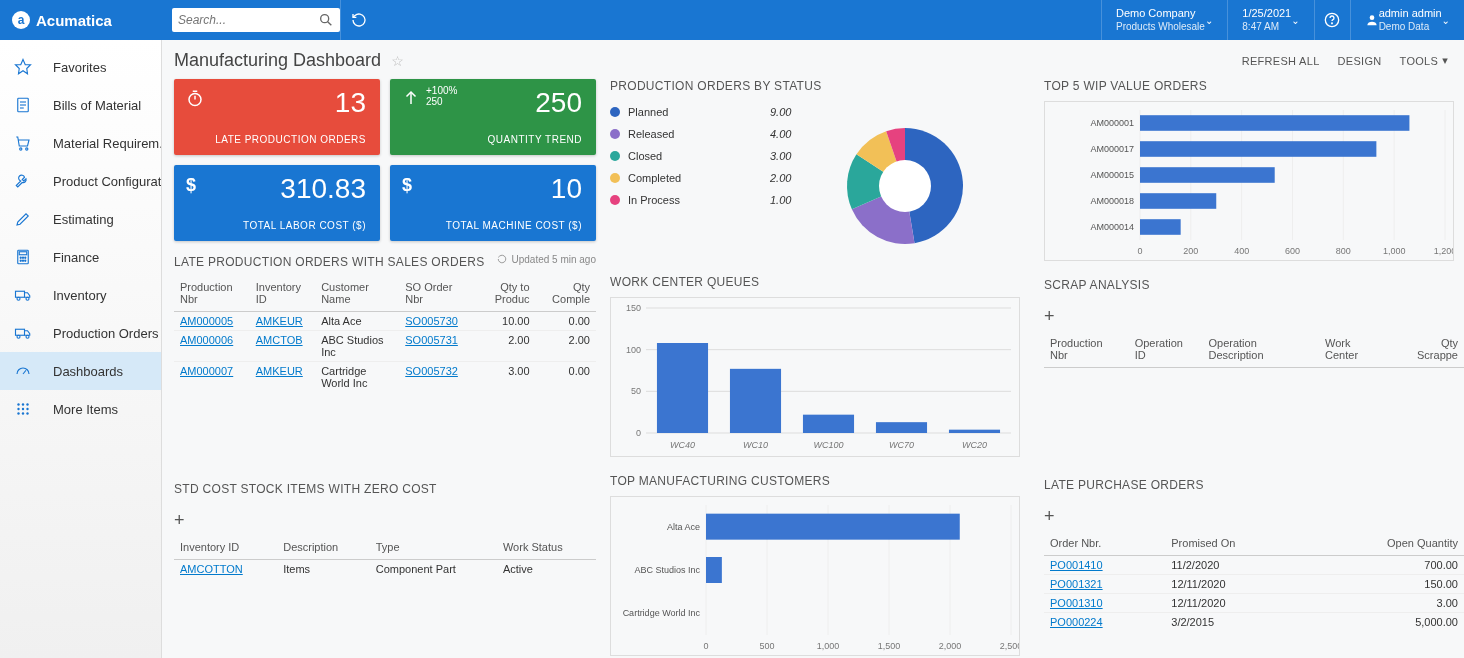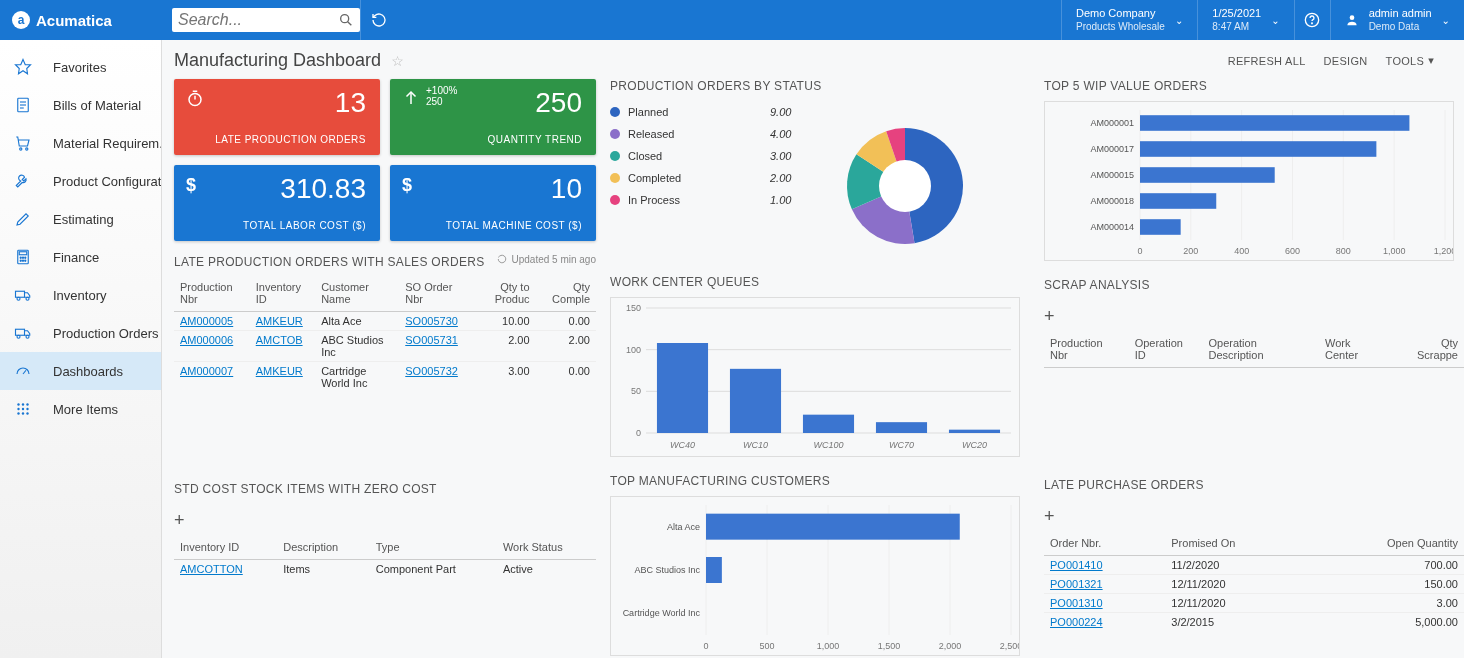--- a/index.html
+++ b/index.html
@@ -4,38 +4,38 @@
 <style>
 * { box-sizing: border-box; margin: 0; padding: 0; }
 body { font-family: Arial, Helvetica, sans-serif; font-size: 12px; color: #333; background: #f7f8f9; overflow: hidden; }
 a { color: #027acc; text-decoration: underline; cursor: pointer; }
 
 
 .header { background: #1976d2; height: 40px; display: flex; align-items: center; color: #fff; }
 .logo-area { width: 162px; display: flex; align-items: center; padding-left: 12px; gap: 6px; font-size: 15px; font-weight: 600; }
 .logo-icon { width: 18px; height: 18px; border-radius: 50%; background: #fff; color: #1976d2; display: flex; align-items: center; justify-content: center; font-weight: bold; font-size: 12px; }
 .search-wrap { position: relative; margin-left: 10px; }
-.search-input { width: 188px; height: 24px; border: none; border-radius: 2px; padding: 0 26px 0 6px; font-size: 16px; font-style: italic; color: #888; }
+.search-input { width: 168px; height: 24px; border: none; border-radius: 2px; padding: 0 26px 0 6px; font-size: 12px; font-style: italic; color: #888; }
 .search-icon { position: absolute; right: 6px; top: 4px; width: 16px; height: 16px; color: #666; }
 .header-btn { width: 36px; height: 40px; display: flex; align-items: center; justify-content: center; border-left: 1px solid rgba(255,255,255,0.2); cursor: pointer; }
 .header-spacer { flex: 1; }
-.header-info { display: flex; align-items: center; padding: 0 14px; border-left: 1px solid rgba(255,255,255,0.2); height: 40px; font-size: 11px; cursor: pointer; gap: 10px; }
+.header-info { display: flex; align-items: center; padding: 0 14px; border-left: 1px solid rgba(255,255,255,0.2); height: 40px; font-size: 11px; cursor: pointer; }
 .header-info .lines { display: flex; flex-direction: column; line-height: 1.2; }
 .header-info .sub { font-size: 10px; opacity: 0.85; }
 .chev { font-size: 10px; }
 .person-icon { width: 14px; height: 14px; }
 
 
 .sidebar { position: absolute; top: 40px; left: 0; width: 162px; bottom: 0; background: linear-gradient(#fff, #f0f0f0); border-right: 1px solid #ddd; padding-top: 8px; }
 .nav-item { display: flex; align-items: center; gap: 21px; padding: 10px 14px; font-size: 13px; color: #333; cursor: pointer; white-space: nowrap; overflow: hidden; text-overflow: ellipsis; }
 .nav-item.active { background: #d6e9f8; }
 .nav-item svg, .nav-item .nicon { width: 18px; height: 18px; color: #1976d2; flex: 0 0 18px; }
 
 
-.main { position: absolute; top: 40px; left: 162px; right: 0; bottom: 0; overflow: auto; padding: 10px 30px 20px 12px; }
+.main { position: absolute; top: 40px; left: 162px; right: 0; bottom: 0; overflow: auto; padding: 10px 16px 20px 12px; }
 .page-head { display: flex; align-items: center; gap: 10px; margin-bottom: 8px; }
 .page-title { font-size: 18px; color: #444; }
 .star { color: #bbb; font-size: 14px; }
 .page-actions { margin-left: auto; display: flex; gap: 18px; font-size: 11px; color: #555; letter-spacing: 0.3px; }
 .page-actions span { cursor: pointer; display: flex; align-items: center; gap: 4px; }
 
 .grid { display: grid; grid-template-columns: 422px 420px 420px; gap: 14px; align-items: start; }
 
 .kpi-row { display: grid; grid-template-columns: 1fr 1fr; gap: 10px; }
 .kpi { color: #fff; border-radius: 2px; padding: 10px 14px; height: 76px; position: relative; box-shadow: 0 1px 3px rgba(0,0,0,0.2); }

